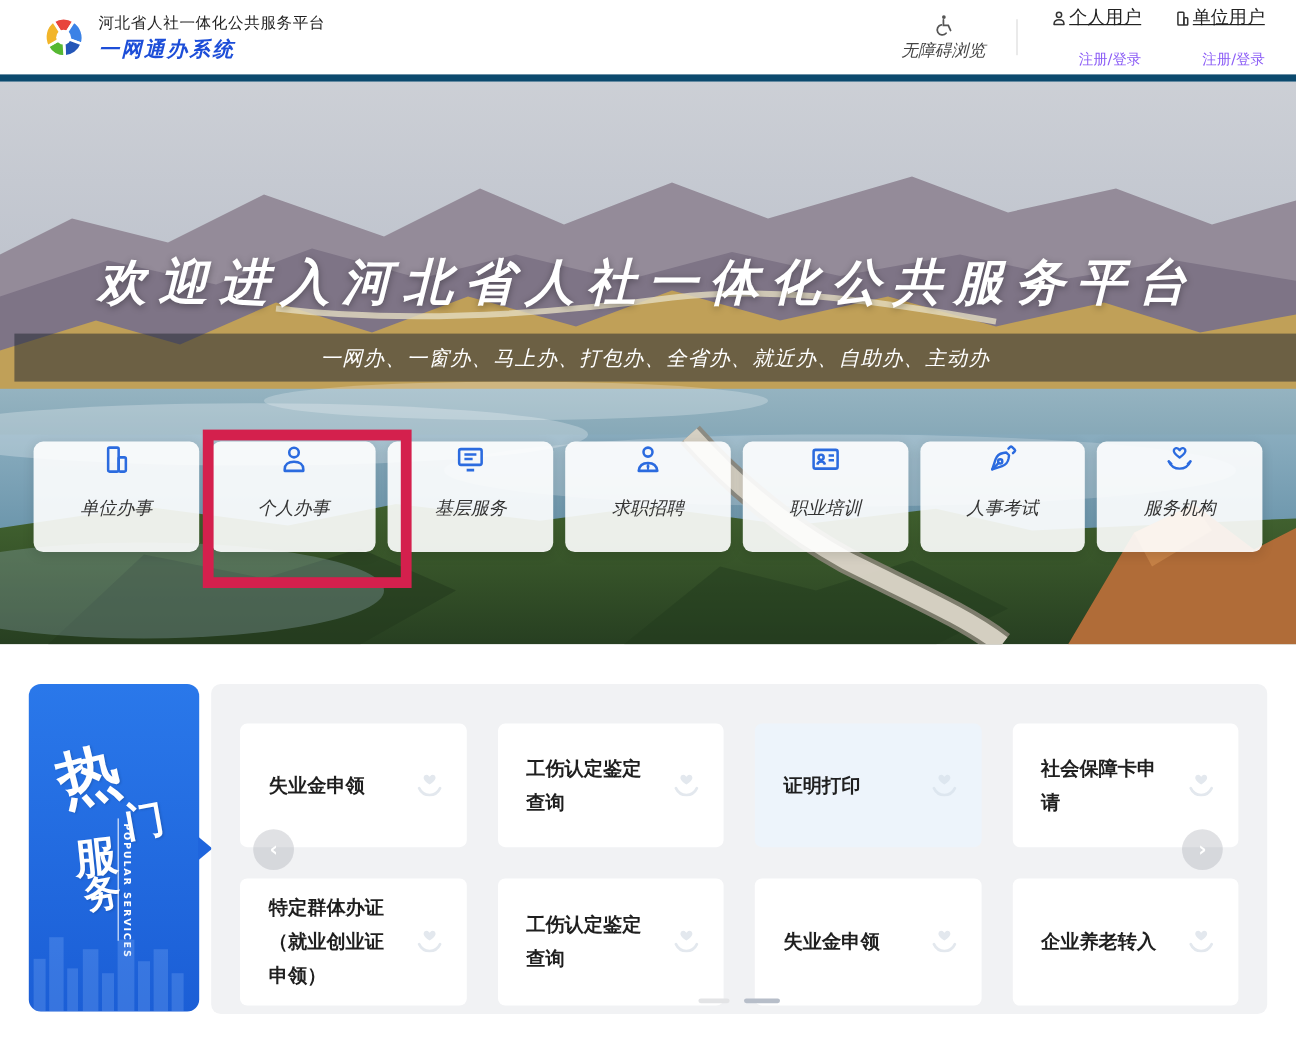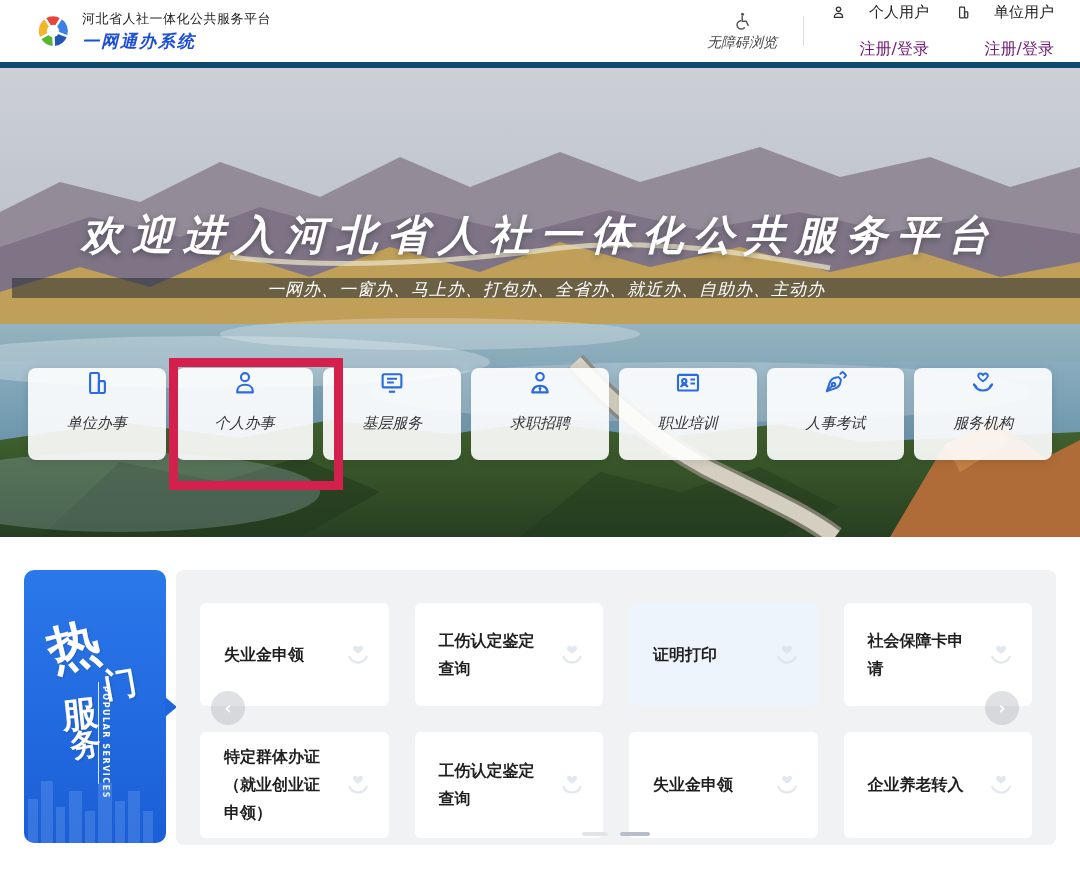--- a/index.html
+++ b/index.html
@@ -13,31 +13,31 @@
   .logo-area{display:flex;align-items:center;margin-left:34px;cursor:pointer;}
   .logo-mark{width:38px;height:38px;margin-right:10px;}
   .platform-name{font-size:13px;color:#222;letter-spacing:.5px;}
   .system-name{font-size:17px;font-weight:bold;font-style:italic;color:#1d4ed8;letter-spacing:2px;margin-top:2px;}
   .header-right{display:flex;align-items:center;margin-right:26px;gap:26px;}
   .access-block{display:flex;flex-direction:column;align-items:center;cursor:pointer;}
   .access-block svg{width:22px;height:22px;}
   .access-label{font-size:14px;color:#444;margin-top:2px;font-style:italic;}
   .vdiv{width:1px;height:30px;background:#ddd;}
   .user-block{display:flex;flex-direction:column;align-items:flex-end;cursor:pointer;}
-  .user-row{display:flex;align-items:center;gap:22px;font-size:15px;color:#222;}
+  .user-row{display:flex;align-items:flex-end;gap:0;font-size:15px;color:#222;text-decoration:underline;}
   .user-row svg{width:17px;height:17px;}
-  .user-sub{font-size:16px;color:#701a75;margin-top:17px;}
+  .user-sub{font-size:12px;color:#8b5cf6;margin-top:17px;}
   
   .banner{position:absolute;top:62px;left:0;width:1080px;height:475px;overflow:hidden;font-style:italic;}
   .banner-scene{position:absolute;inset:0;width:100%;height:100%;}
   .banner-title{position:absolute;top:146px;left:0;right:0;text-align:center;
     color:#fff;font-size:41px;font-weight:bold;letter-spacing:10px;
     text-shadow:0 2px 6px rgba(0,0,0,.35);white-space:nowrap;}
-  .banner-strip{position:absolute;top:216px;left:12px;right:0;height:20px;
-    background:rgba(38,44,52,.55);display:flex;align-items:flex-start;justify-content:center;}
+  .banner-strip{position:absolute;top:216px;left:12px;right:0;height:40px;
+    background:rgba(38,44,52,.55);display:flex;align-items:center;justify-content:center;}
   .banner-subtitle{color:#fff;font-size:17px;letter-spacing:1px;}
   .cat-row{position:absolute;left:28px;right:28px;top:306px;display:flex;gap:10px;}
   .cat-card{flex:1;height:92px;background:rgba(255,255,255,.9);border-radius:8px;
     display:flex;flex-direction:column;align-items:center;gap:16px;
     box-shadow:0 2px 10px rgba(0,0,0,.12);cursor:pointer;}
   .cat-card svg{width:30px;height:30px;}
   .cat-label{font-size:15px;color:#333;}
   .red-box{position:absolute;left:169px;top:296px;width:156px;height:114px;
     border:9px solid #d4204d;z-index:20;pointer-events:none;}
   

